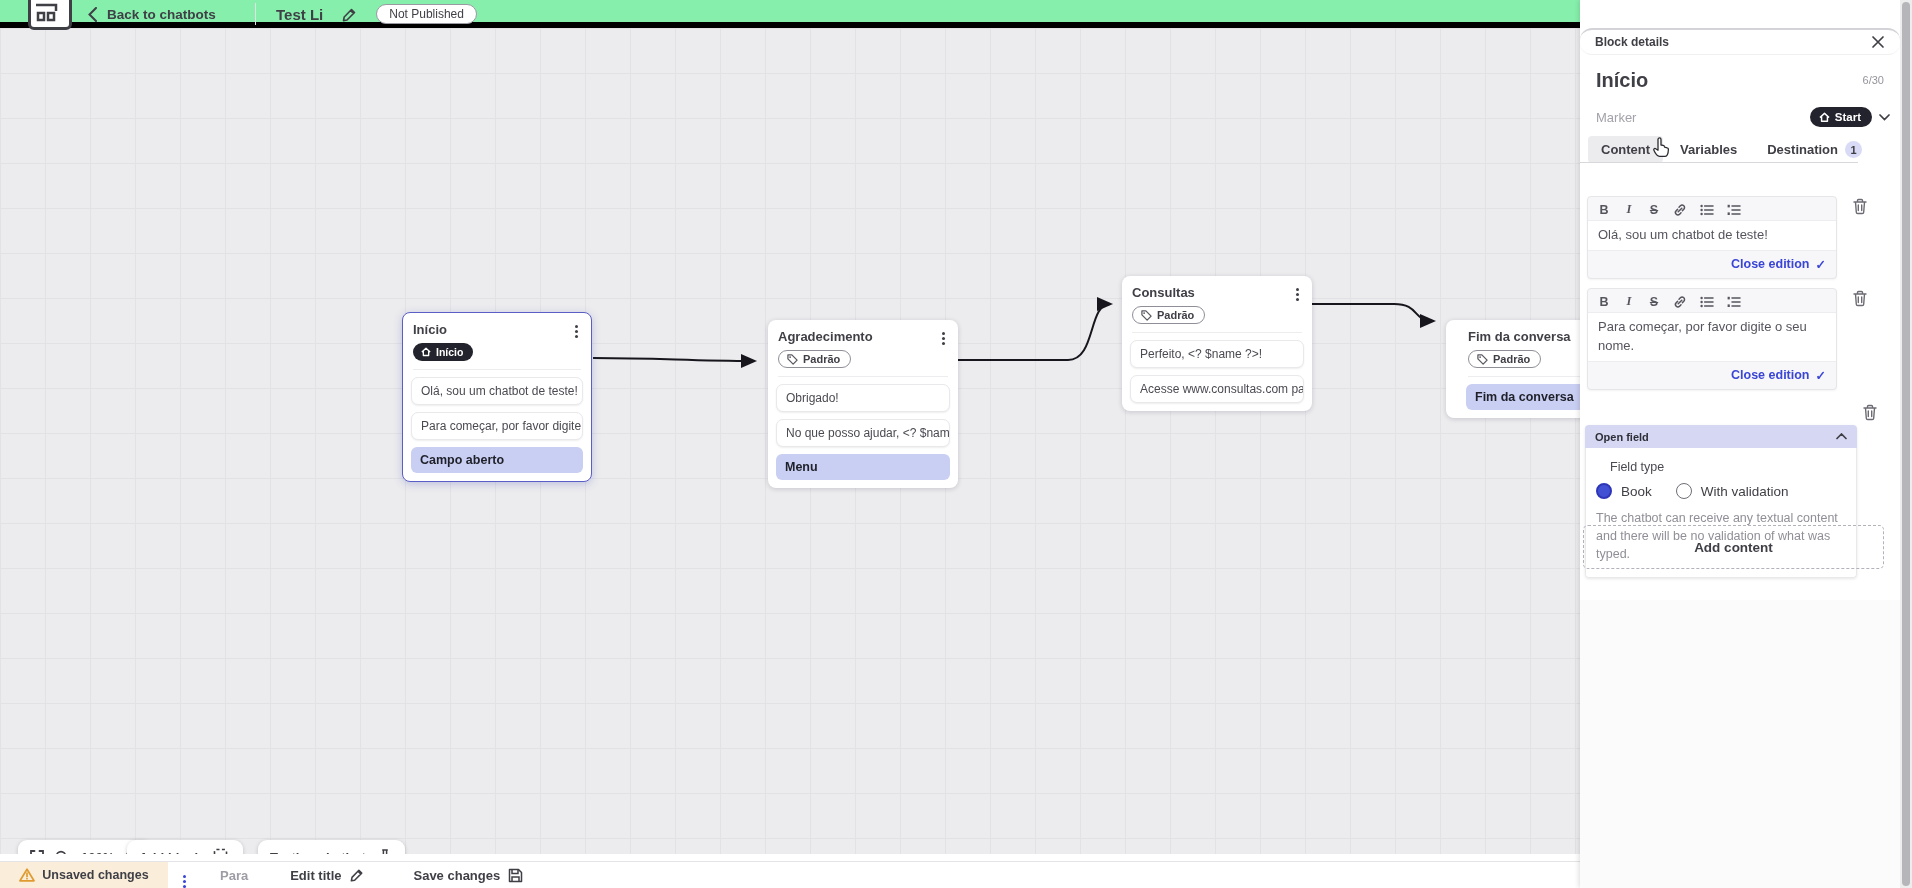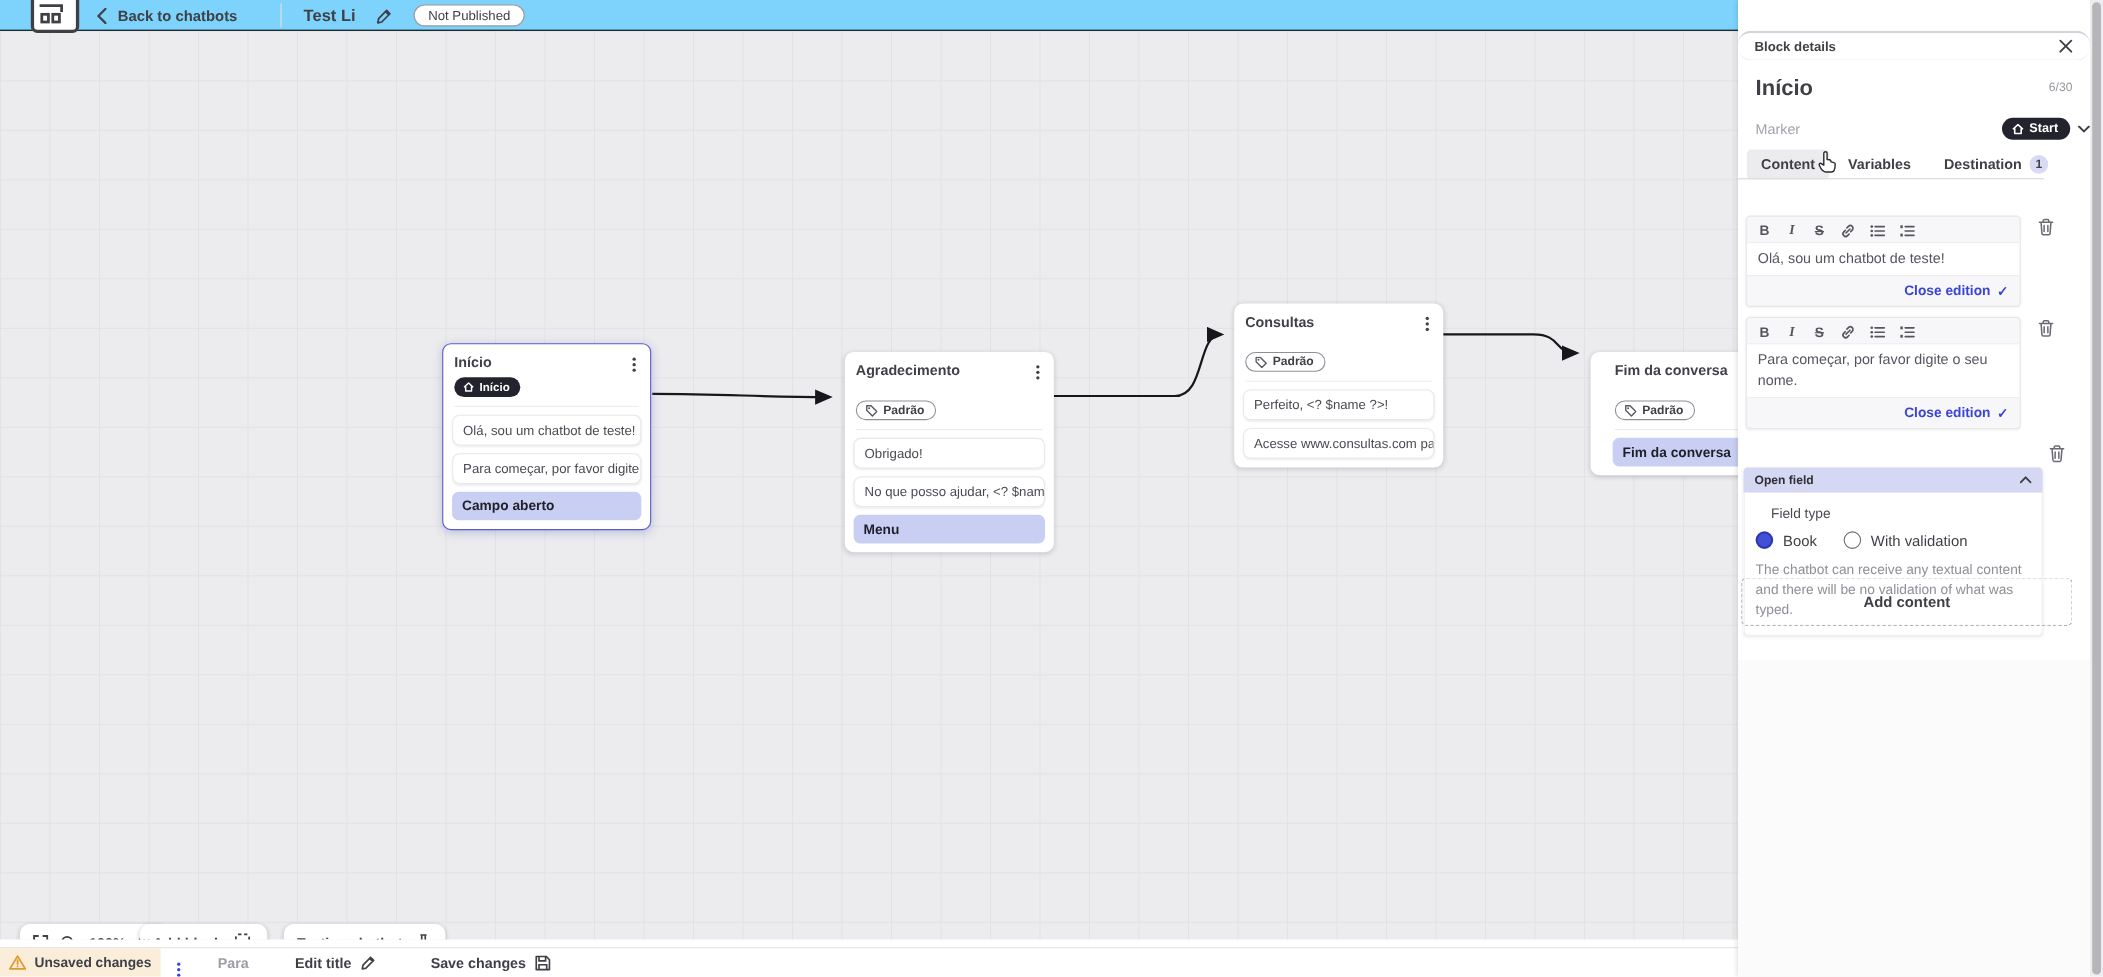--- a/index.html
+++ b/index.html
@@ -1,20 +1,20 @@
 <!DOCTYPE html>
 <html><head>
 <meta charset="utf-8">
 <style>
   * { margin:0; padding:0; box-sizing:border-box; }
   html,body { width:1912px; height:888px; overflow:hidden; font-family:"Liberation Sans", sans-serif; background:#fff; color:#3f3f46; }
   .stage { position:relative; width:1912px; height:888px; }
 
   
-  .header { position:absolute; left:0; top:0; width:1677px; height:28px; background:#7dd3fc; border-bottom:1px solid #000000; z-index:5; }
+  .header { position:absolute; left:0; top:0; width:1677px; height:28px; background:#86efac; border-bottom:6px solid #000000; z-index:5; }
   .logo { position:absolute; left:28px; top:-10px; width:44px; height:40px; border:3px solid #3f3f46; border-radius:6px; background:#fff; }
   .logo svg { position:absolute; left:3px; top:6px; }
   .back-wrap { position:absolute; left:88px; top:0; height:28px; display:flex; align-items:center; gap:10px; }
   .back-label { font-size:13.5px; font-weight:700; color:#3f3f46; }
   .hdr-divider { position:absolute; left:255px; top:3px; width:1px; height:22px; background:#e2e2e6; }
   .title-wrap { position:absolute; left:276px; top:0; height:28px; display:flex; align-items:center; gap:18px; }
   .bot-title { font-size:15px; font-weight:600; color:#3f3f46; }
   .status-pill { border:1px solid #9a9aa3; border-radius:999px; padding:2px 12px; font-size:12px; color:#3f3f46; background:#fff; }
 
   .top-tabs { position:absolute; left:1593px; top:0; height:28px; display:flex; align-items:center; gap:27px; z-index:8; }
@@ -30,53 +30,53 @@
   .arrows { position:absolute; left:0; top:0; width:1580px; height:826px; }
 
   .block { position:absolute; width:190px; background:#fff; border-radius:8px; box-shadow:0 1px 5px rgba(25,25,60,.18); font-size:12px; }
   .block.selected { border:1.5px solid #5a5ec5; box-shadow:0 2px 9px rgba(80,90,190,.3); }
   .bhead { padding:9px 10px 0 10px; }
   .btitle-row { display:flex; justify-content:space-between; align-items:flex-start; }
   .btitle { font-size:13px; font-weight:700; color:#3f3f46; }
   .kebab { width:3px; height:3px; border-radius:50%; background:#3f3f46; box-shadow:0 5px 0 #3f3f46, 0 10px 0 #3f3f46; margin:3px 3px 0 0; }
   .kebab.blue { background:#3a45d6; box-shadow:0 5px 0 #3a45d6, 0 10px 0 #3a45d6; }
   .badge-dark { display:inline-flex; align-items:center; gap:5px; background:#23232d; color:#fff; border-radius:12px; padding:3px 10px 3px 8px; font-size:10.5px; font-weight:700; margin-top:6px; }
-  .badge-outline { display:inline-flex; align-items:center; gap:5px; border:1px solid #8f8f98; color:#3f3f46; border-radius:12px; padding:2px 10px 2px 8px; font-size:11px; font-weight:600; margin-top:20px; background:#fff; }
+  .badge-outline { display:inline-flex; align-items:center; gap:5px; border:1px solid #8f8f98; color:#3f3f46; border-radius:12px; padding:2px 10px 2px 8px; font-size:11px; font-weight:600; margin-top:6px; background:#fff; }
   .bdivider { height:1px; background:#ededf0; margin-top:8px; }
   .bbody { padding:7px 8px 8px 8px; display:flex; flex-direction:column; gap:7px; }
   .card { background:#fff; border:1px solid #e9e9ec; border-radius:7px; padding:6px 9px; color:#4a4a52; box-shadow:0 1px 2px rgba(0,0,0,.07); white-space:nowrap; overflow:hidden; }
   .card.field { background:#c9cff3; border:none; color:#1f2029; font-weight:700; font-size:12.5px; box-shadow:none; border-radius:6px; }
 
   .b1 { left:402px; top:284px; }
   .b2 { left:768px; top:292px; }
   .b3 { left:1122px; top:248px; }
   .b4 { left:1446px; top:292px; width:176px;padding-left:12px; }
 
   
   .ctl-card { position:absolute; top:812px; height:34px; background:#fff; border-radius:9px; box-shadow:0 1px 4px rgba(0,0,0,.18); display:flex; align-items:center; gap:11px; padding:0 12px; font-size:13px; font-weight:700; color:#3f3f46; }
   .ctl-zoom { left:18px; }
   .ctl-add { left:127px; }
   .ctl-test { left:258px; }
 
   
   .footer { position:absolute; left:0; top:861px; width:1580px; height:27px; background:#fff; border-top:1px solid #e4e4e8; display:flex; align-items:center; z-index:4; }
-  .unsaved { width:146px; height:100%; background:#faeedb; display:flex; align-items:center; justify-content:center; gap:7px; font-size:12.5px; font-weight:700; color:#3f3f46; }
+  .unsaved { width:168px; height:100%; background:#faeedb; display:flex; align-items:center; justify-content:center; gap:7px; font-size:12.5px; font-weight:700; color:#3f3f46; }
   .foot-item { display:flex; align-items:center; gap:8px; font-size:13px; font-weight:600; color:#3f3f46; }
   .foot-flow { color:#9d9da6; margin-left:28px; }
   .foot-edit { margin-left:42px; }
   .foot-save { margin-left:48px; }
   .foot-kebab { margin-left:12px; width:12px; display:flex; justify-content:center; }
 
   
   .panel { position:absolute; left:1580px; top:0; width:320px; height:888px; background:#fff; box-shadow:-1px 0 5px rgba(0,0,0,.14); z-index:6; }
   .bd-row { position:absolute; left:0; top:28px; width:320px; height:27px; border-top:2px solid #d3d3d8; border-bottom:1px solid #f0f0f2; display:flex; align-items:center; justify-content:space-between; padding:0 15px;border-radius:12px; }
   .bd-label { font-size:12px; font-weight:700; color:#3f3f46; }
   .block-name { position:absolute; left:16px; top:69px; font-size:20px; font-weight:600; color:#3f3f46; }
   .char-count { position:absolute; right:16px; top:74px; font-size:11px; color:#94949c;padding-left:36px; }
-  .marker-row { position:absolute; left:0; top:104px; width:320px; height:26px; display:flex; align-items:center; justify-content:space-between; padding:0 0 0 16px; }
+  .marker-row { position:absolute; left:0; top:104px; width:320px; height:26px; display:flex; align-items:center; justify-content:space-between; padding:0 10px 0 16px; }
   .marker-label { font-size:13px; color:#a2a2aa; }
   .marker-right { display:flex; align-items:center; gap:7px; }
   .start-pill { display:inline-flex; align-items:center; gap:5px; background:#23232d; color:#fff; border-radius:13px; padding:4px 11px 4px 9px; font-size:11.5px; font-weight:700; }
 
   .panel-tabs { position:absolute; left:8px; top:136px; height:27px; display:flex; align-items:stretch; gap:4px; }
   .ptab { display:flex; align-items:center; padding:0 13px; font-size:13px; font-weight:700; color:#3f3f46; border-radius:4px; }
   .ptab.active { background:#ececef; }
   .ptab .num-badge { margin-left:7px; width:17px; height:17px; border-radius:50%; background:#d9daf5; color:#3f3f46; font-size:11px; font-weight:700; display:flex; align-items:center; justify-content:center; }
   .ptabs-divider { position:absolute; left:0; top:162px; width:278px; height:1px; background:#d8d8dc; }
   .ptabs-kebab { position:absolute; right:22px; top:142px; }

